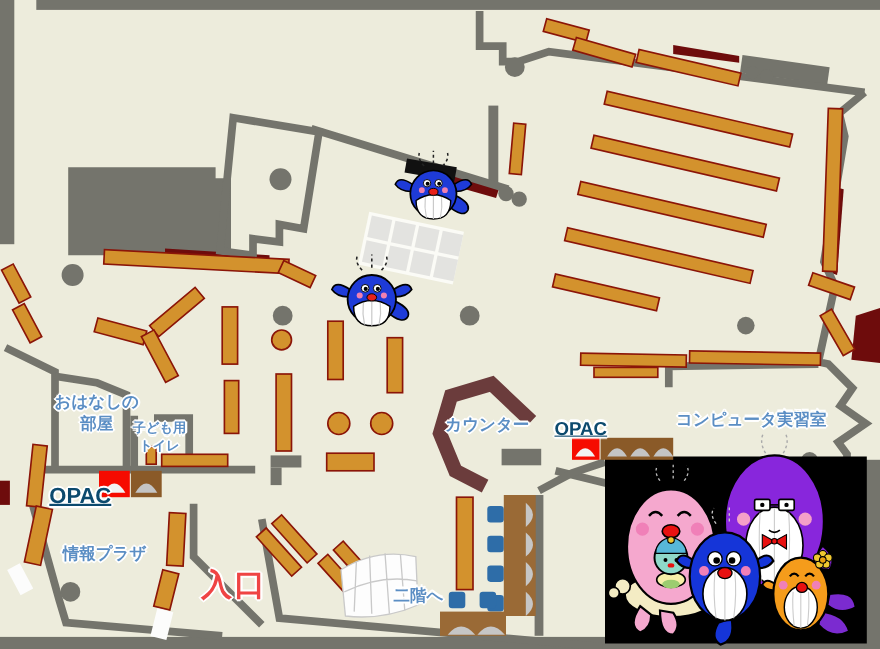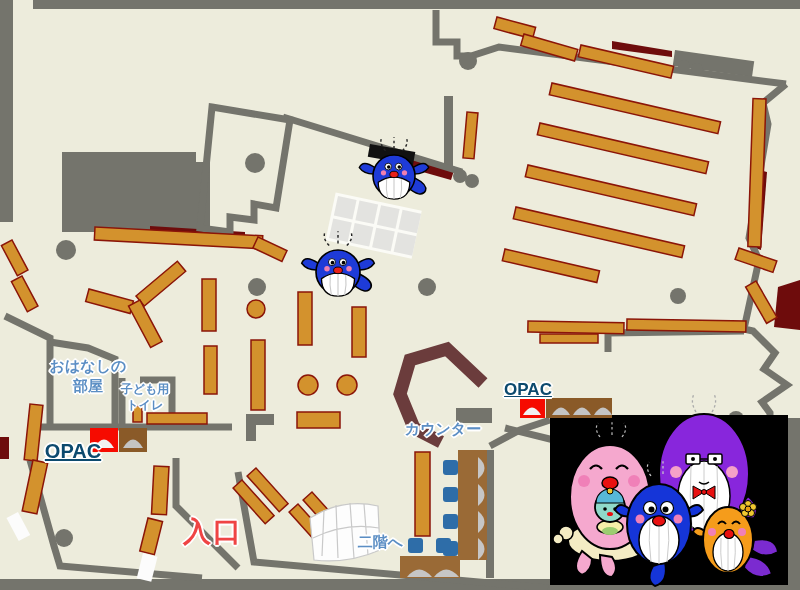--- a/index.html
+++ b/index.html
@@ -371,17 +371,19 @@
           <path d="M594,415 Q603,400 612,415 Z"></path>
     </g>
   </g>
 </svg>
 
   <div class="lbl fs15" style="left:38px;top:356px;width:100px;">おはなしの
 部屋</div>
   <div class="lbl fs13" style="left:105px;top:382px;width:80px;">子ども用
 トイレ</div>
   <div class="lbl lbl-red fs20" style="left:38px;top:438px;width:70px;">OPAC</div>
+  <div class="lbl fs15" style="left:40px;top:494px;width:110px;">情報プラザ</div>
   <div class="lbl lbl-entrance" style="left:168px;top:514px;width:90px;">入口</div>
-  <div class="lbl fs15" style="left:393px;top:377px;width:100px;margin-top:42px;">カウンター</div>
+  <div class="lbl fs15" style="left:393px;top:377px;width:100px;">カウンター</div>
   <div class="lbl lbl-red fs17" style="left:498px;top:379px;width:60px;">OPAC</div>
+  <div class="lbl fs15" style="left:598px;top:372px;width:170px;">コンピュータ実習室</div>
   <div class="lbl fs15" style="left:318px;top:532px;width:85px;text-align:right;">二階へ</div>
 </div>
 
 </body></html>

